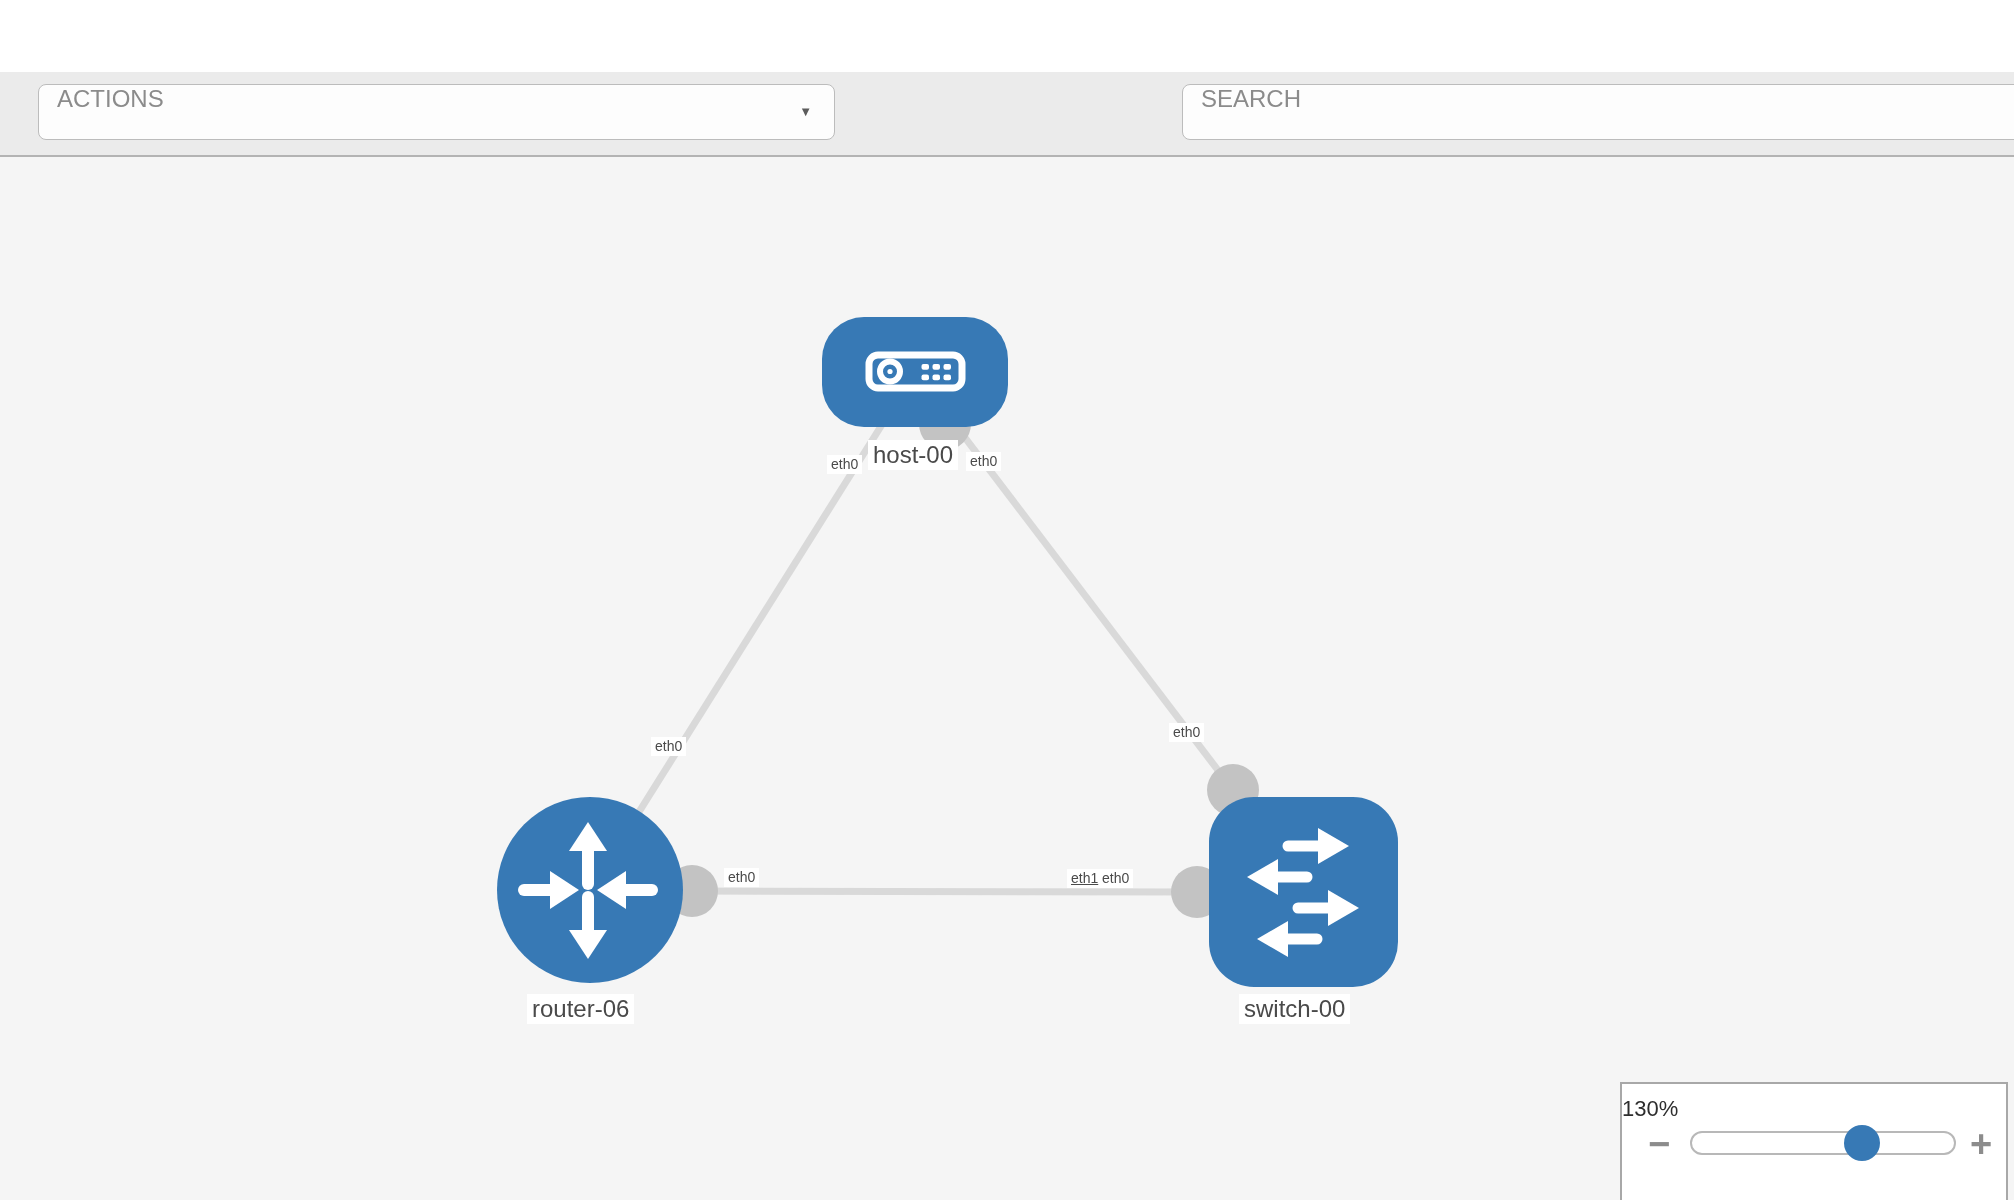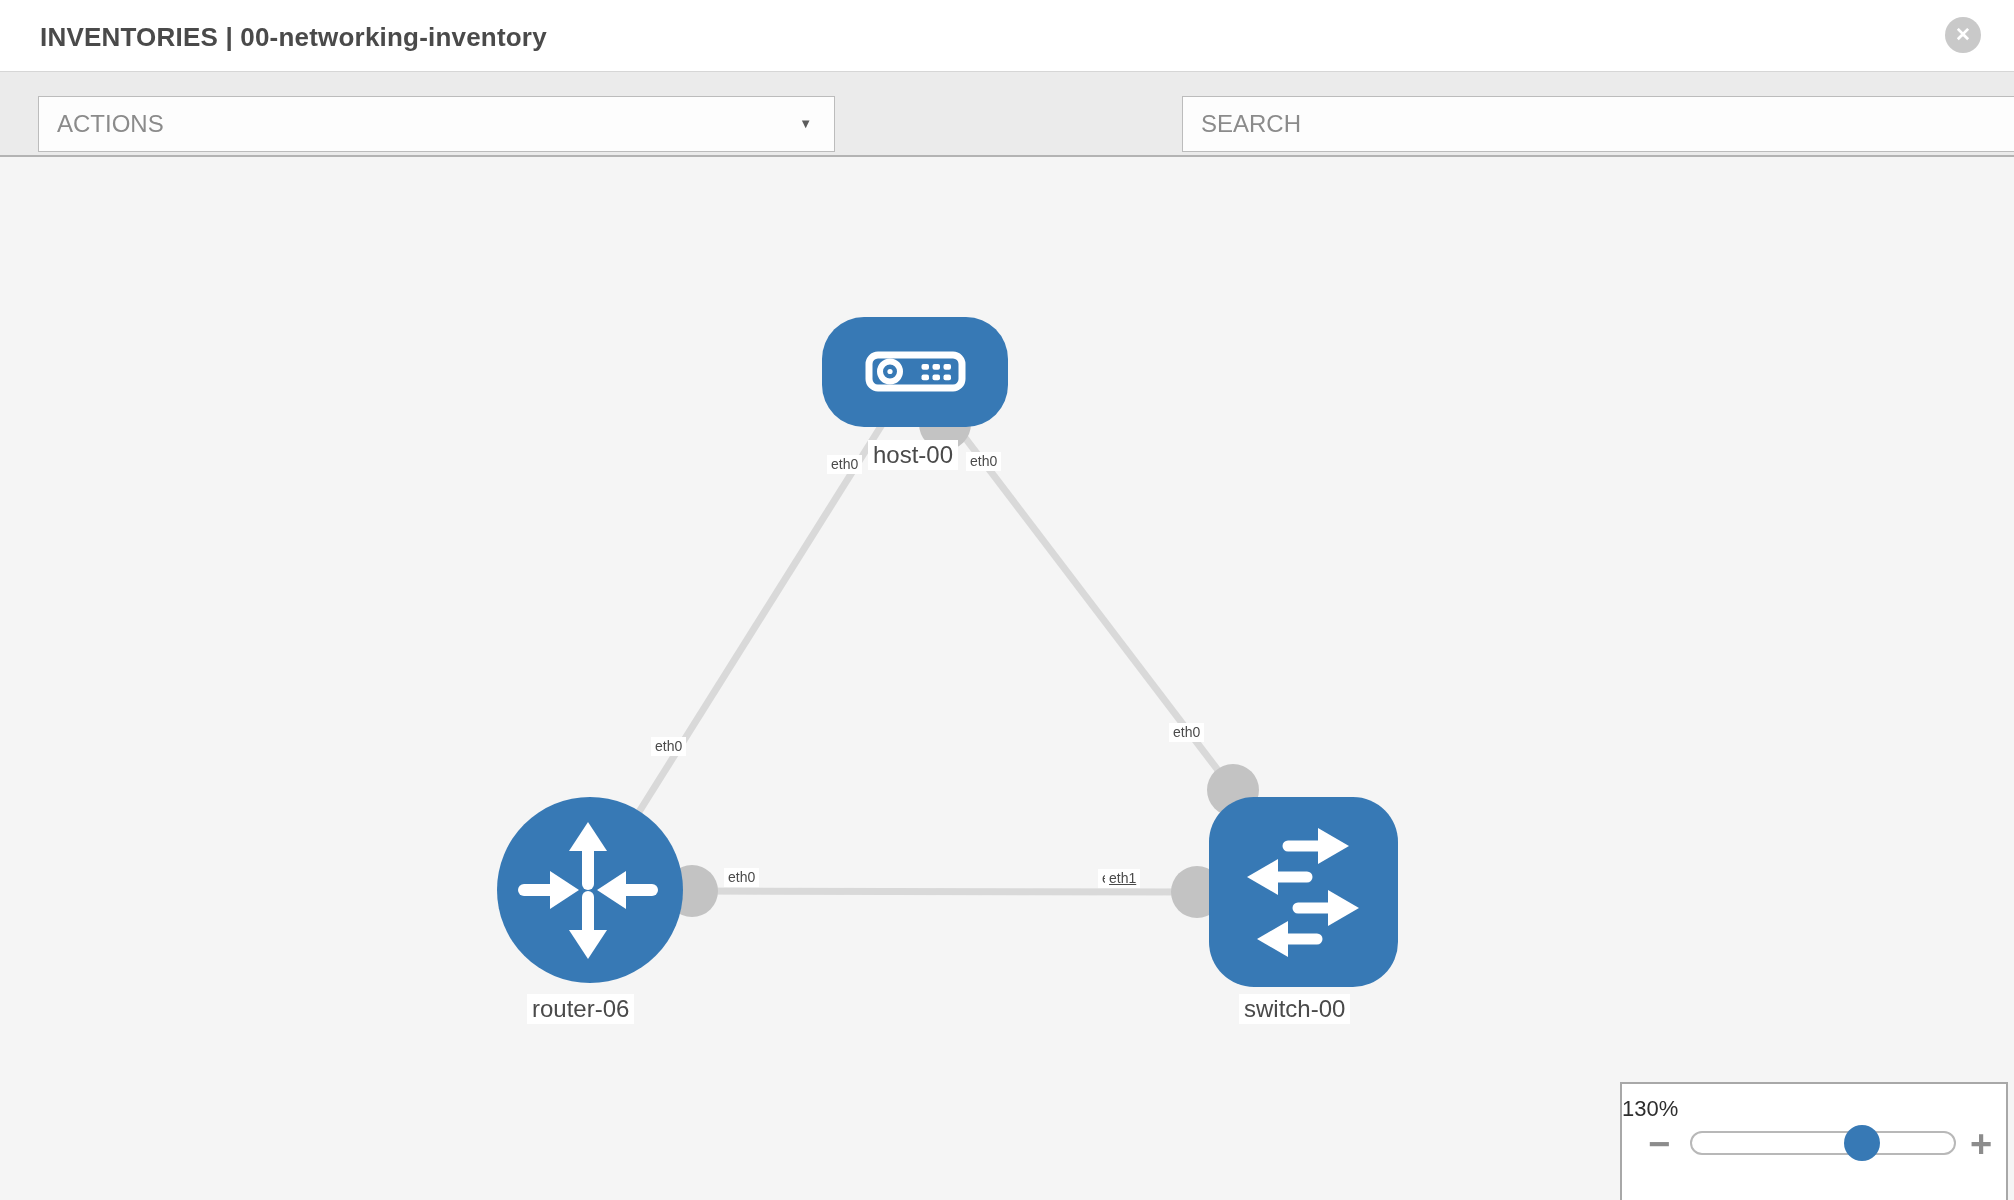--- a/index.html
+++ b/index.html
@@ -11,22 +11,22 @@
   .hdr{position:absolute;left:0;top:0;width:2014px;height:71px;background:#fff;
        border-bottom:1px solid #d6d6d6;}
   .hdr-title{position:absolute;left:40px;top:0;height:71px;line-height:74px;
        font-size:26px;font-weight:bold;color:#4a4a4a;letter-spacing:.2px;}
   .close-btn{position:absolute;left:1945px;top:17px;width:36px;height:36px;border-radius:50%;
        background:#c9c9c9;color:#fff;text-align:center;line-height:36px;font-size:19px;
        font-weight:bold;cursor:pointer;}
   
   .tbar{position:absolute;left:0;top:72px;width:2014px;height:83px;background:#ebebeb;
        border-bottom:2px solid #b3b3b3;}
-  .combo{position:absolute;top:24px;height:56px;background:#fdfdfd;border:1px solid #bcbcbc;
-       border-radius:0;color:#8b8b8b;font-size:24px;display:flex;align-items:center;
+  .combo{position:absolute;top:12px;height:56px;background:#fdfdfd;border:1px solid #bcbcbc;
+       border-radius:8px;color:#8b8b8b;font-size:24px;display:flex;
        padding-left:18px;box-sizing:border-box;cursor:pointer;}
   .combo .caret{position:absolute;right:22px;top:50%;transform:translateY(-54%);
        font-size:13px;color:#5c5c5c;}
   .combo-actions{left:38px;width:797px;}
   .combo-search{left:1182px;width:926px;}
   .tool-ic{position:absolute;cursor:pointer;}
   .tool-ic svg{display:block;fill:#8d929c;}
   
   .canvas{position:absolute;left:0;top:157px;width:2014px;height:1043px;background:#f5f5f5;}
   .topo{position:absolute;left:0;top:0;}
@@ -51,26 +51,20 @@
   .zoom-track{position:absolute;left:68px;top:47px;width:266px;height:24px;
        border:2px solid #b8b8b8;border-radius:14px;background:#fff;box-sizing:border-box;cursor:pointer;}
   .zoom-knob{position:absolute;left:222px;top:41px;width:36px;height:36px;border-radius:50%;
        background:#3779b5;cursor:pointer;}
 </style>
 </head>
 <body>
 
 <div class="app">
 
-  <div class="hdr">
-    <div class="hdr-title">INVENTORIES | 00-networking-inventory</div>
-    <div class="close-btn">
-      <span>✕</span>
-    </div>
-  </div>
 
   <div class="tbar">
     <div class="combo combo-actions">
       <span>ACTIONS</span>
       <span class="caret">▼</span>
     </div>
 
     <div class="tool-ic" style="left:1048px;top:100px;">
       <span>
         <svg width="36" height="36" viewBox="0 0 512 512">
@@ -153,21 +147,21 @@
   <div class="lab lab-eth" style="left:827px;top:455px;">eth0</div>
   <div class="lab lab-node" style="left:868px;top:440px;">host-00</div>
   <div class="lab lab-eth" style="left:966px;top:452px;">eth0</div>
 
   <div class="lab lab-eth" style="left:651px;top:737px;">eth0</div>
   <div class="lab lab-eth" style="left:724px;top:868px;">eth0</div>
   <div class="lab lab-node" style="left:527px;top:994px;">router-06</div>
 
   <div class="lab lab-eth" style="left:1169px;top:723px;">eth0</div>
   <div class="lab lab-eth" style="left:1098px;top:869px;">eth0</div>
-  <div class="lab lab-eth" style="left:1105px;top:869px;text-decoration:underline;">eth1</div>
+  <div class="lab lab-eth" style="left:1067px;top:869px;text-decoration:underline;">eth1</div>
   <div class="lab lab-node" style="left:1239px;top:994px;">switch-00</div>
 
   <div class="zoom-panel">
     <div class="zoom-level">130%</div>
     <div class="zoom-minus">
       <span>−</span>
     </div>
     <div class="zoom-track"></div>
     <div class="zoom-knob"></div>
     <div class="zoom-plus">

